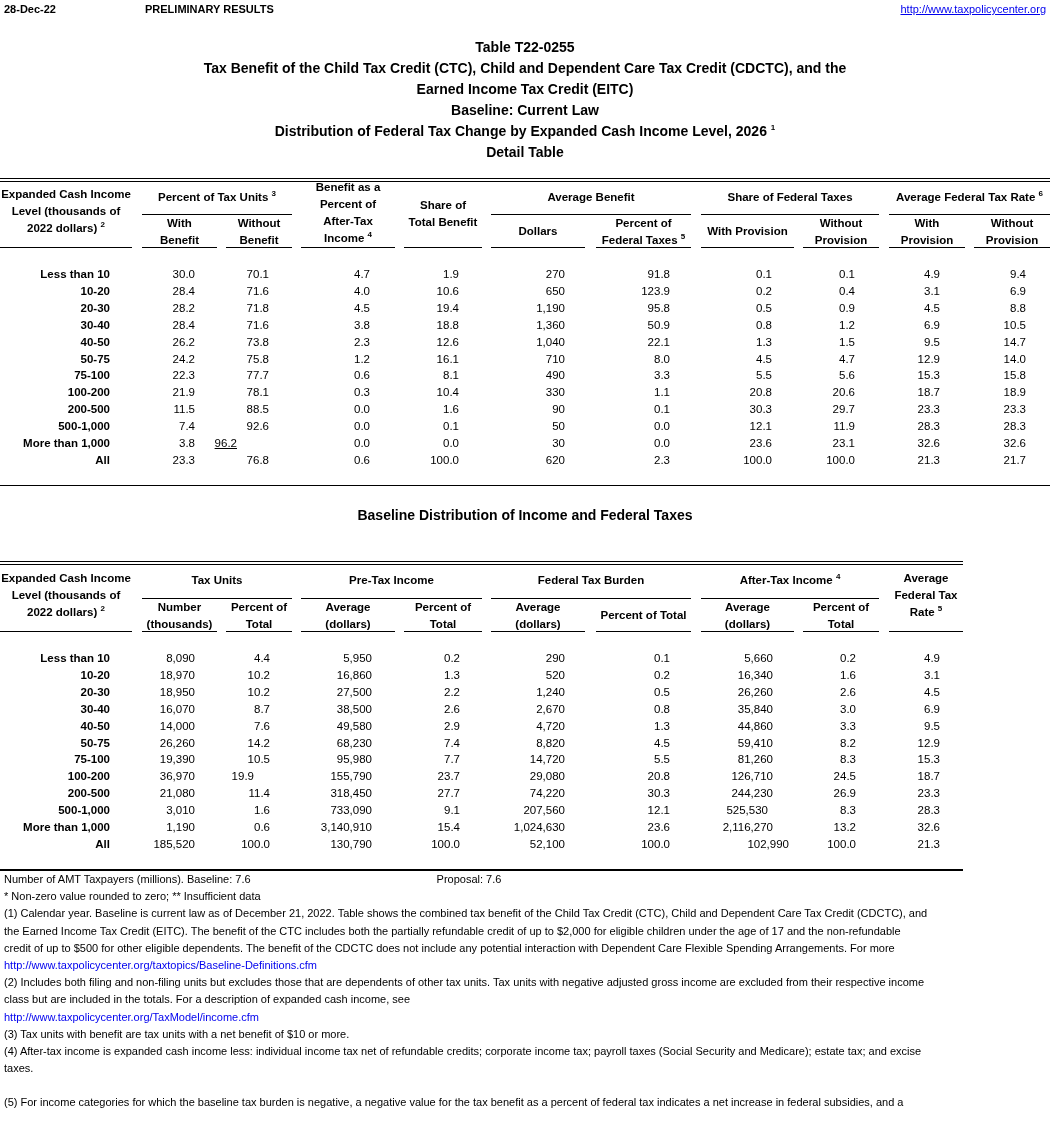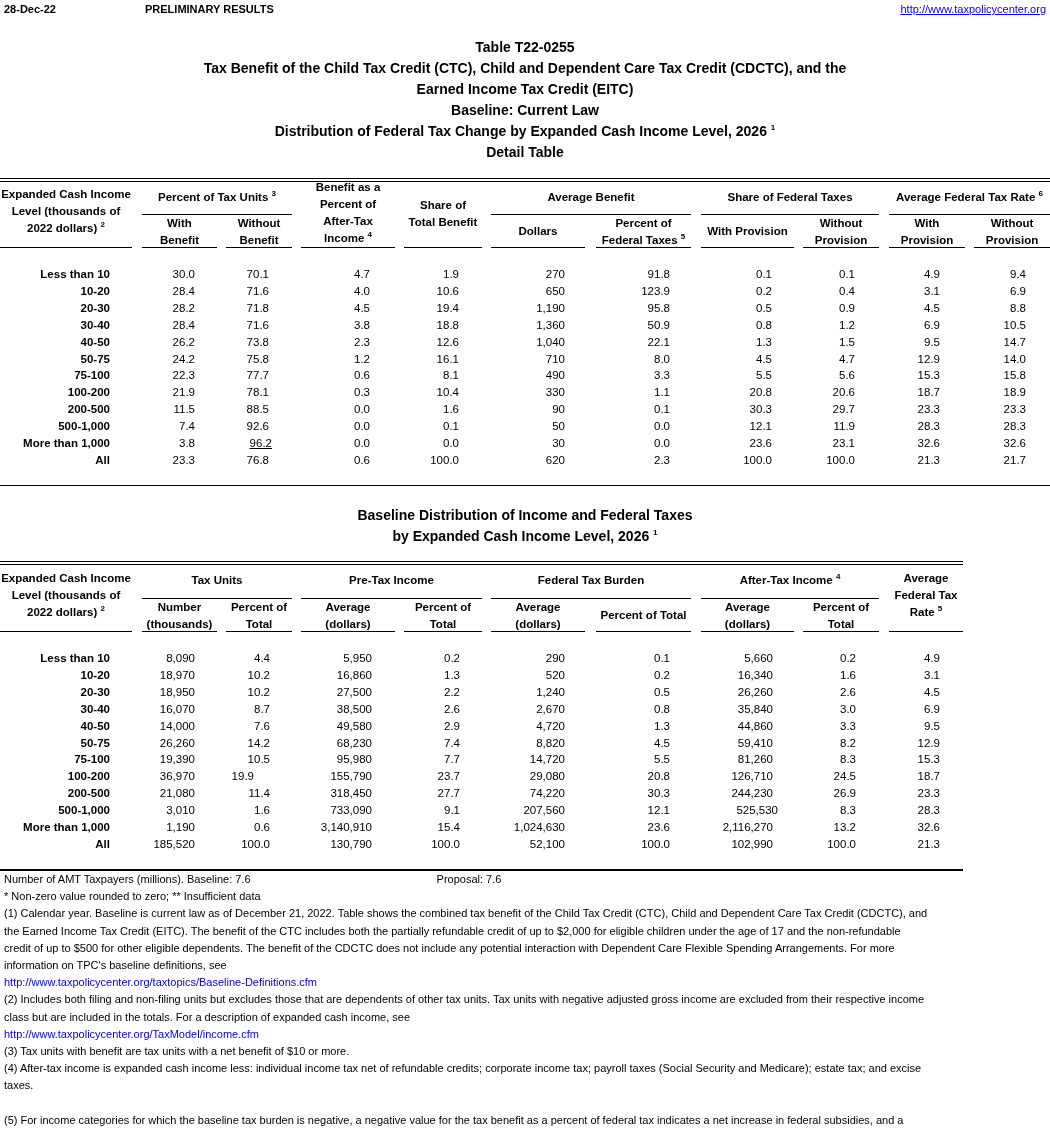--- a/index.html
+++ b/index.html
@@ -247,21 +247,21 @@
         <span class="cell" style="right: 485px;">50</span>
         <span class="cell" style="right: 380px;">0.0</span>
         <span class="cell" style="right: 278px;">12.1</span>
         <span class="cell" style="right: 195px;">11.9</span>
         <span class="cell" style="right: 110px;">28.3</span>
         <span class="cell" style="right: 24px;">28.3</span>
       </div>
       <div class="row" style="top: 435px;">
         <span class="stub">More than 1,000</span>
         <span class="cell" style="right: 855px;">3.8</span>
-        <span class="cell" style="right: 778px; text-decoration: underline;">96.2</span>
+        <span class="cell" style="right: 813px; text-decoration: underline;">96.2</span>
         <span class="cell" style="right: 680px;">0.0</span>
         <span class="cell" style="right: 591px;">0.0</span>
         <span class="cell" style="right: 485px;">30</span>
         <span class="cell" style="right: 380px;">0.0</span>
         <span class="cell" style="right: 278px;">23.6</span>
         <span class="cell" style="right: 195px;">23.1</span>
         <span class="cell" style="right: 110px;">32.6</span>
         <span class="cell" style="right: 24px;">32.6</span>
       </div>
       <div class="row" style="top: 451.9px;">
@@ -277,21 +277,20 @@
         <span class="cell" style="right: 110px;">21.3</span>
         <span class="cell" style="right: 24px;">21.7</span>
       </div>
     </div>
   <div class="rule" style="top:485px;left:0;width:1050px;height:1px;"></div>
 </div>
 
 <div>
   <div class="title-block" style="top:505px;">
     <div>Baseline Distribution of Income and Federal Taxes</div>
-    <div><span>by Expanded Cash Income Level, 2026</span> <sup>1</sup></div>
   </div>
   <div class="rule" style="top:561px;left:0;width:963px;height:1px;"></div>
   <div class="rule" style="top:564px;left:0;width:963px;height:1px;"></div>
 
   <div class="hdr" style="left:0;top:570px;width:132px;">
     <div>Expanded Cash Income</div>
     <div>Level (thousands of</div>
     <div><span>2022 dollars)</span> <sup>2</sup></div>
   </div>
   <div class="ul" style="left:0;top:631px;width:132px;"></div>
@@ -462,21 +461,21 @@
         <span class="cell" style="right: 110px;">23.3</span>
       </div>
       <div class="row" style="top: 802.1px;">
         <span class="stub">500-1,000</span>
         <span class="cell" style="right: 855px;">3,010</span>
         <span class="cell" style="right: 780px;">1.6</span>
         <span class="cell" style="right: 678px;">733,090</span>
         <span class="cell" style="right: 590px;">9.1</span>
         <span class="cell" style="right: 485px;">207,560</span>
         <span class="cell" style="right: 380px;">12.1</span>
-        <span class="cell" style="right: 272px;">525,530</span>
+        <span class="cell" style="right: 282px;">525,530</span>
         <span class="cell" style="right: 194px;">8.3</span>
         <span class="cell" style="right: 110px;">28.3</span>
       </div>
       <div class="row" style="top: 819px;">
         <span class="stub">More than 1,000</span>
         <span class="cell" style="right: 855px;">1,190</span>
         <span class="cell" style="right: 780px;">0.6</span>
         <span class="cell" style="right: 678px;">3,140,910</span>
         <span class="cell" style="right: 590px;">15.4</span>
         <span class="cell" style="right: 485px;">1,024,630</span>
@@ -486,35 +485,34 @@
         <span class="cell" style="right: 110px;">32.6</span>
       </div>
       <div class="row" style="top: 835.9px;">
         <span class="stub">All</span>
         <span class="cell" style="right: 855px;">185,520</span>
         <span class="cell" style="right: 780px;">100.0</span>
         <span class="cell" style="right: 678px;">130,790</span>
         <span class="cell" style="right: 590px;">100.0</span>
         <span class="cell" style="right: 485px;">52,100</span>
         <span class="cell" style="right: 380px;">100.0</span>
-        <span class="cell" style="right: 277px;">102,990</span>
+        <span class="cell" style="right: 261px;">102,990</span>
         <span class="cell" style="right: 194px;">100.0</span>
         <span class="cell" style="right: 110px;">21.3</span>
       </div>
     </div>
   <div class="rule" style="top:869px;left:0;width:963px;height:2px;"></div>
 </div>
 
 <div class="notes">
   <div class="ln"><span>Number of AMT Taxpayers (millions).  Baseline: 7.6</span><span style="display:inline-block;width:186px;"></span><span>Proposal: 7.6</span></div>
   <div class="ln">* Non-zero value rounded to zero; ** Insufficient data</div>
   <div class="ln">(1) Calendar year. Baseline is current law as of December 21, 2022. Table shows the combined tax benefit of the Child Tax Credit (CTC), Child and Dependent Care Tax Credit (CDCTC), and</div>
   <div class="ln">the Earned Income Tax Credit (EITC). The benefit of the CTC includes both the partially refundable credit of up to $2,000 for eligible children under the age of 17 and the non-refundable</div>
   <div class="ln">credit of up to $500 for other eligible dependents. The benefit of the CDCTC does not include any potential interaction with Dependent Care Flexible Spending Arrangements. For more</div>
-  <div class="ln">information on TPC's baseline definitions, see</div>
   <div class="ln"><a>http://www.taxpolicycenter.org/taxtopics/Baseline-Definitions.cfm</a></div>
   <div class="ln">(2) Includes both filing and non-filing units but excludes those that are dependents of other tax units. Tax units with negative adjusted gross income are excluded from their respective income</div>
   <div class="ln">class but are included in the totals. For a description of expanded cash income, see</div>
   <div class="ln"><a>http://www.taxpolicycenter.org/TaxModel/income.cfm</a></div>
   <div class="ln">(3) Tax units with benefit are tax units with a net benefit of $10 or more.</div>
   <div class="ln">(4) After-tax income is expanded cash income less: individual income tax net of refundable credits; corporate income tax; payroll taxes (Social Security and Medicare); estate tax; and excise</div>
   <div class="ln">taxes.</div>
   <div class="gap"></div>
   <div class="ln">(5) For income categories for which the baseline tax burden is negative, a negative value for the tax benefit as a percent of federal tax indicates a net increase in federal subsidies, and a</div>
 </div>

